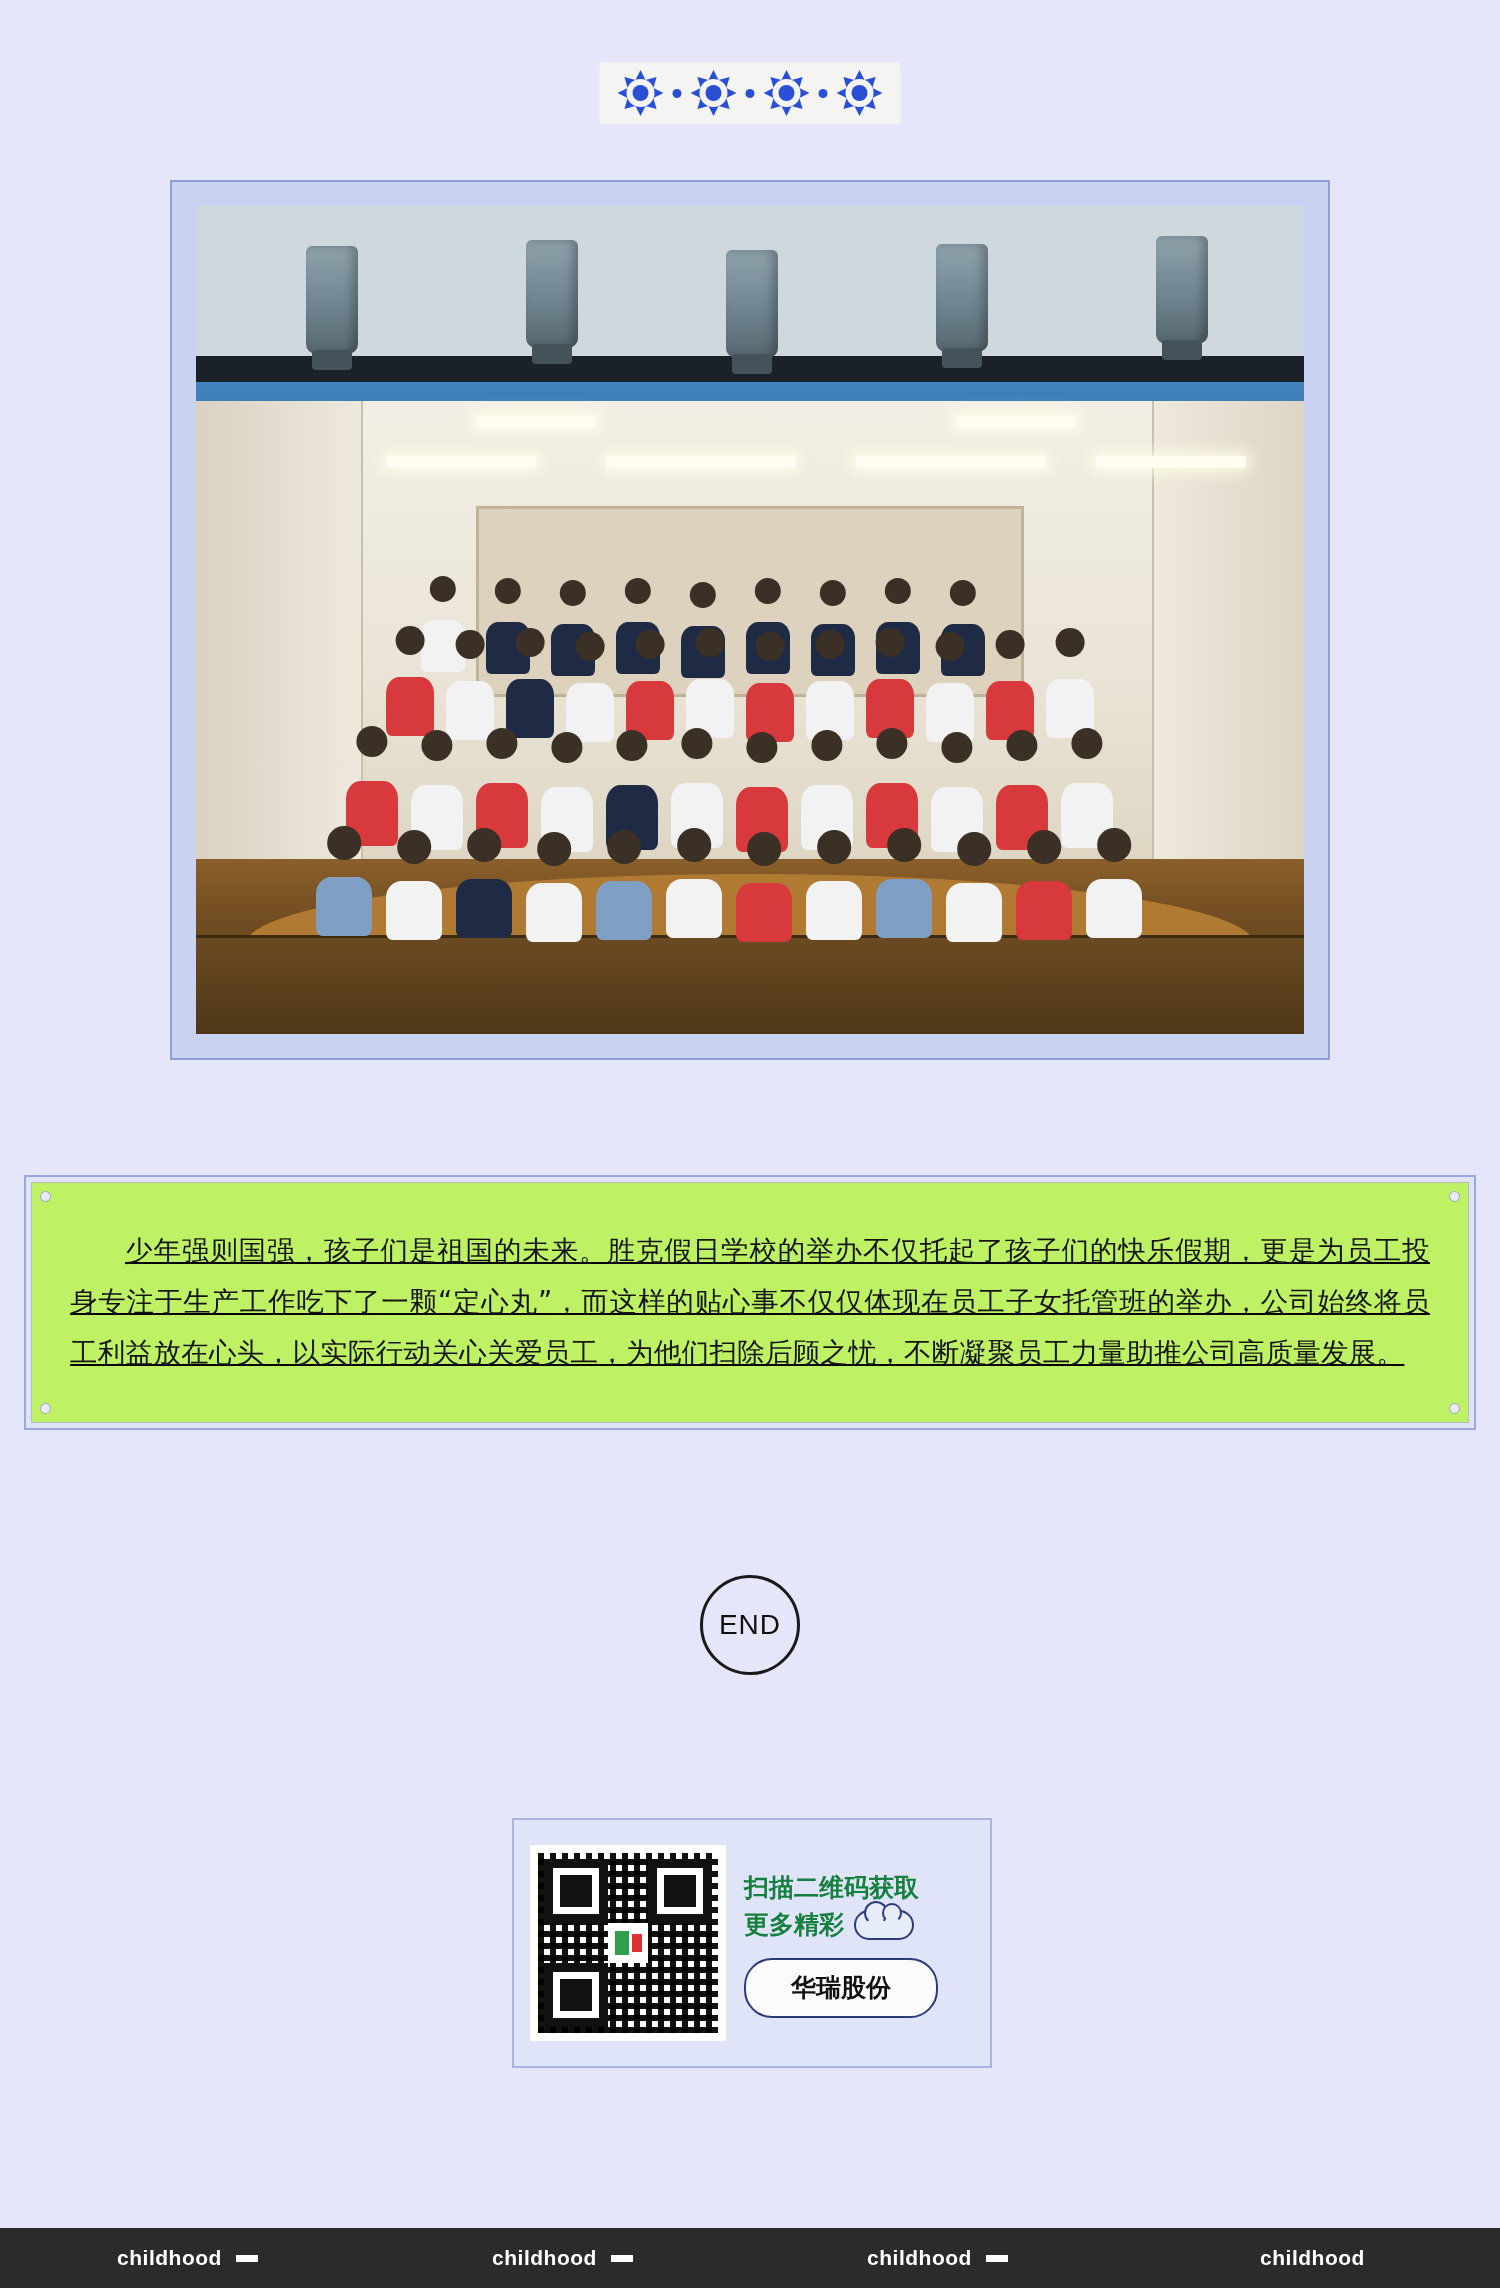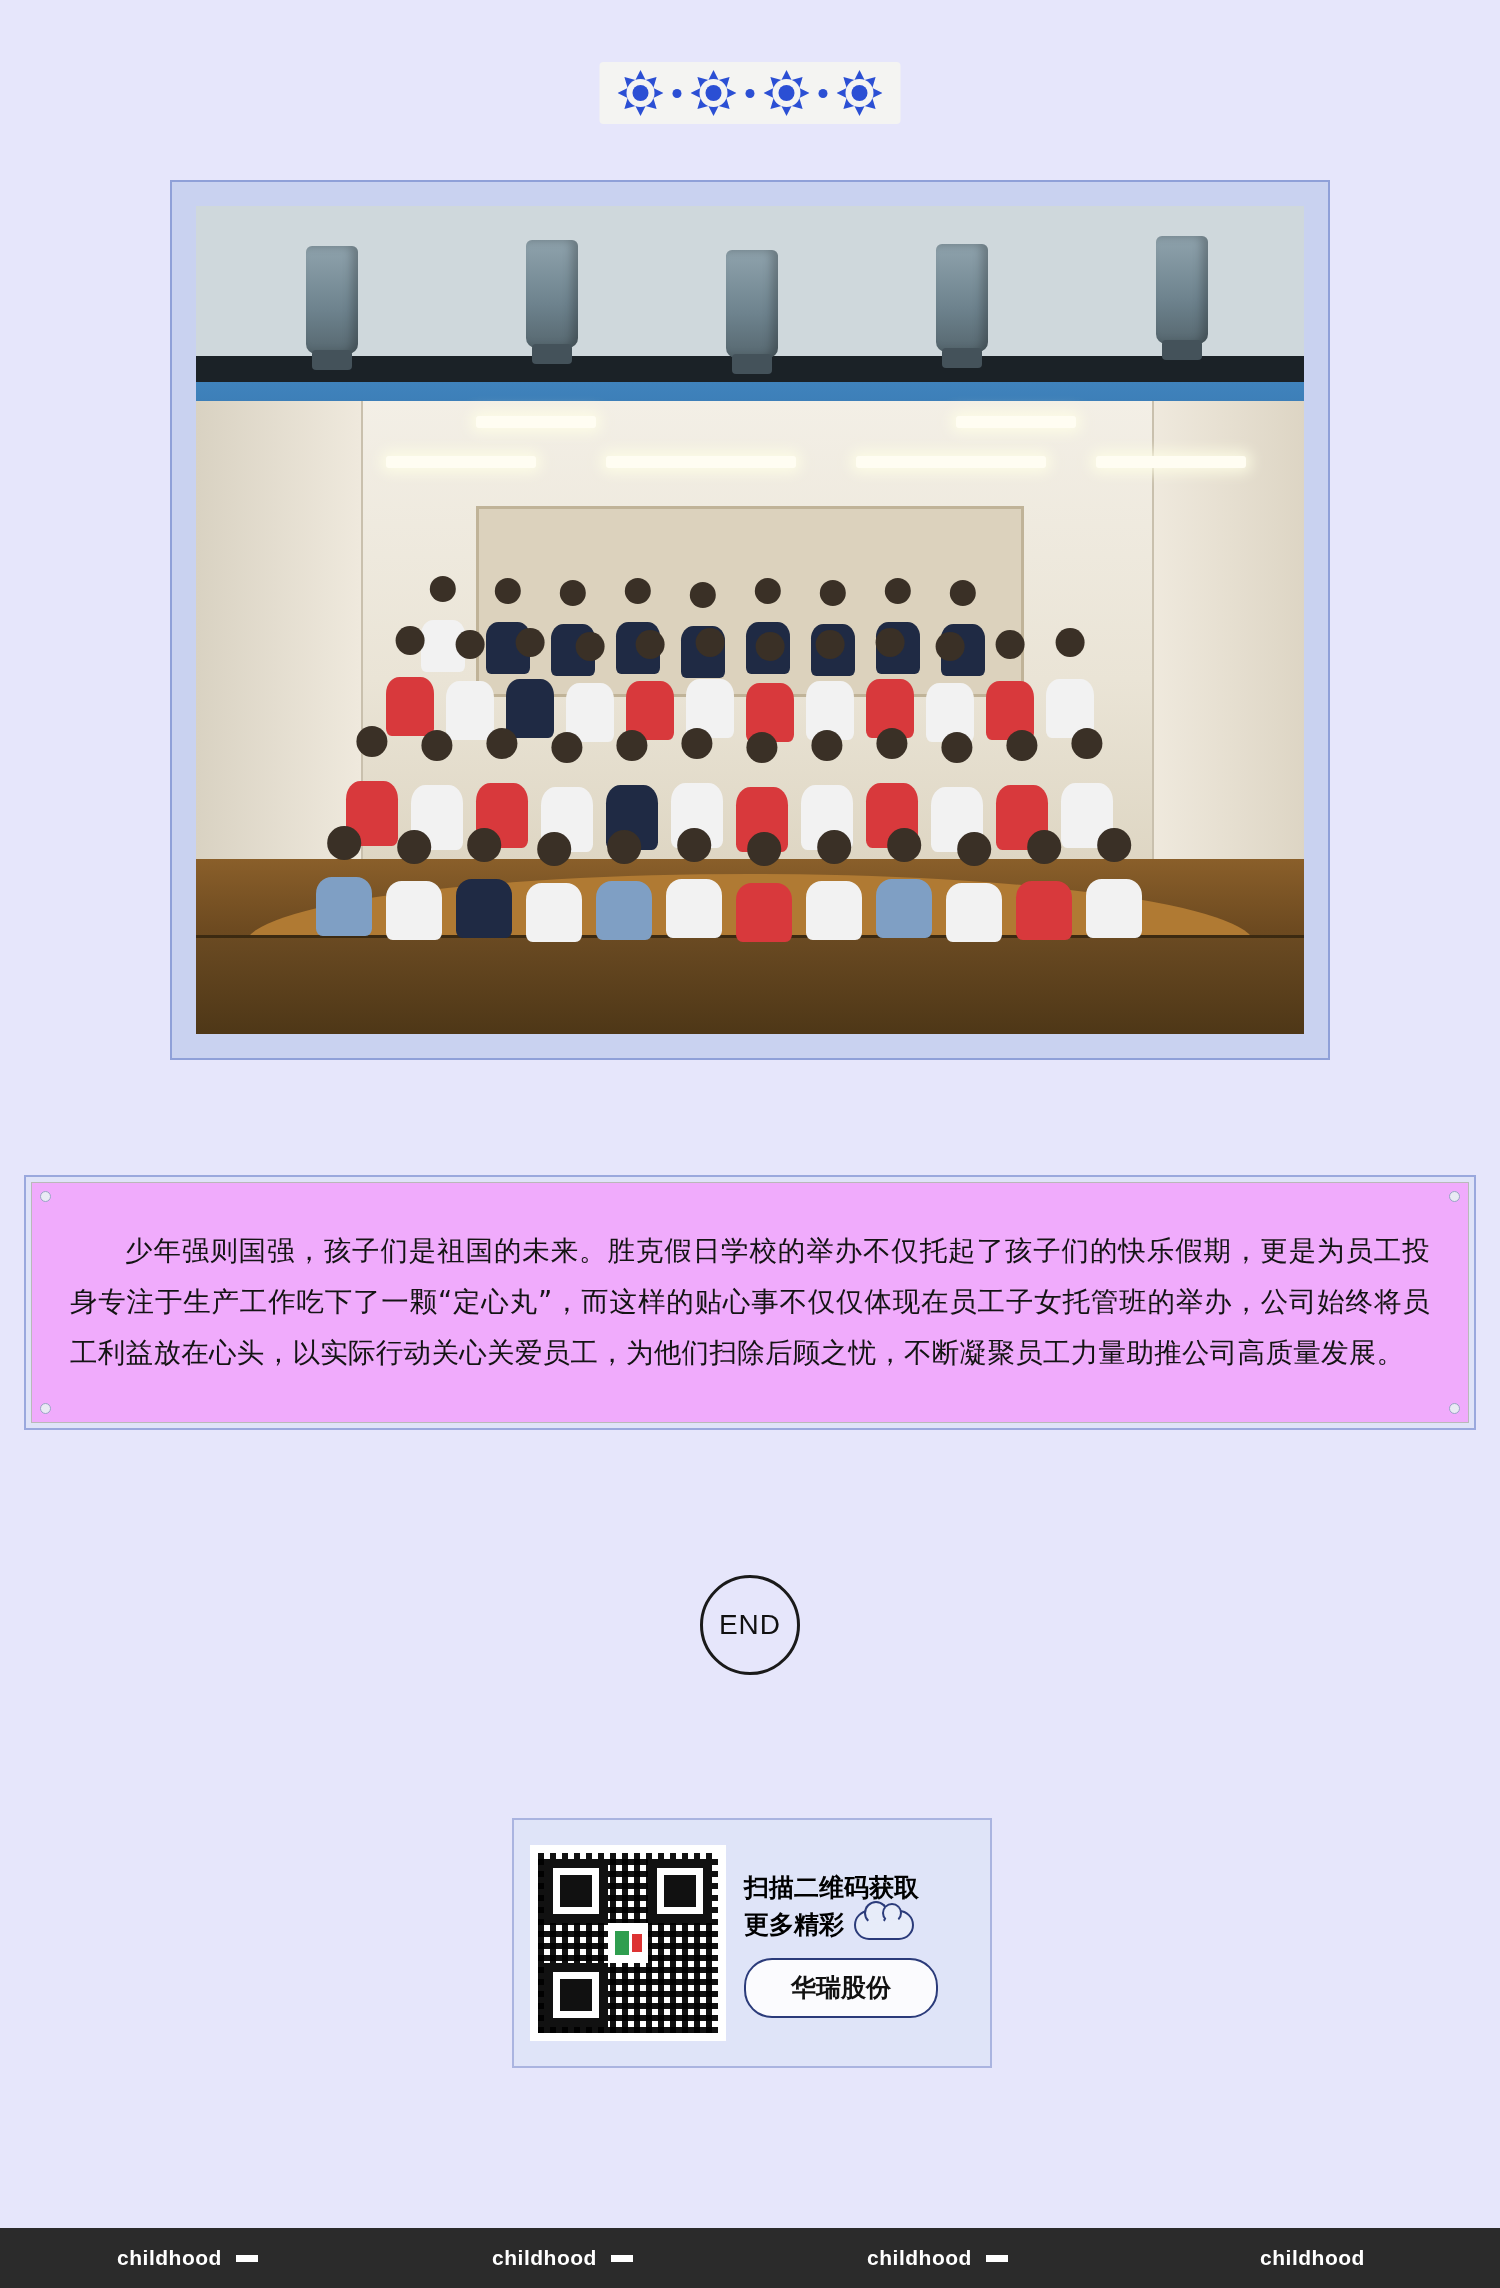--- a/index.html
+++ b/index.html
@@ -206,22 +206,23 @@
     top: 1175px;
     width: 1452px;
     box-sizing: border-box;
     border: 2px solid #9aa8dd;
     background: #dfe3f8;
     padding: 5px;
   }
   .text-card {
     position: relative;
     border: 1px solid #b9b9b9;
-    background: #f0abfc;
+    background: #bef264;
     padding: 42px 38px 44px 38px;
+    text-decoration: underline;
   }
   .corner {
     position: absolute;
     width: 9px; height: 9px;
     border-radius: 50%;
     background: #e9eaf4;
     border: 1px solid #9aa3c6;
   }
   .corner.tl { left: 8px; top: 8px; }
   .corner.tr { right: 8px; top: 8px; }
@@ -324,21 +325,21 @@
   .qr-right {
     flex: 1;
     padding-left: 18px;
     display: flex;
     flex-direction: column;
     justify-content: center;
   }
   .qr-line {
     font-size: 25px;
     font-weight: bold;
-    color: #000000;
+    color: #15803d;
     line-height: 1.5;
     font-family: Liberation Sans, sans-serif;
     display: flex;
     align-items: center;
   }
   .cloud {
     display: inline-block;
     width: 56px; height: 26px;
     margin-left: 10px;
     background: #e7ecf9;

